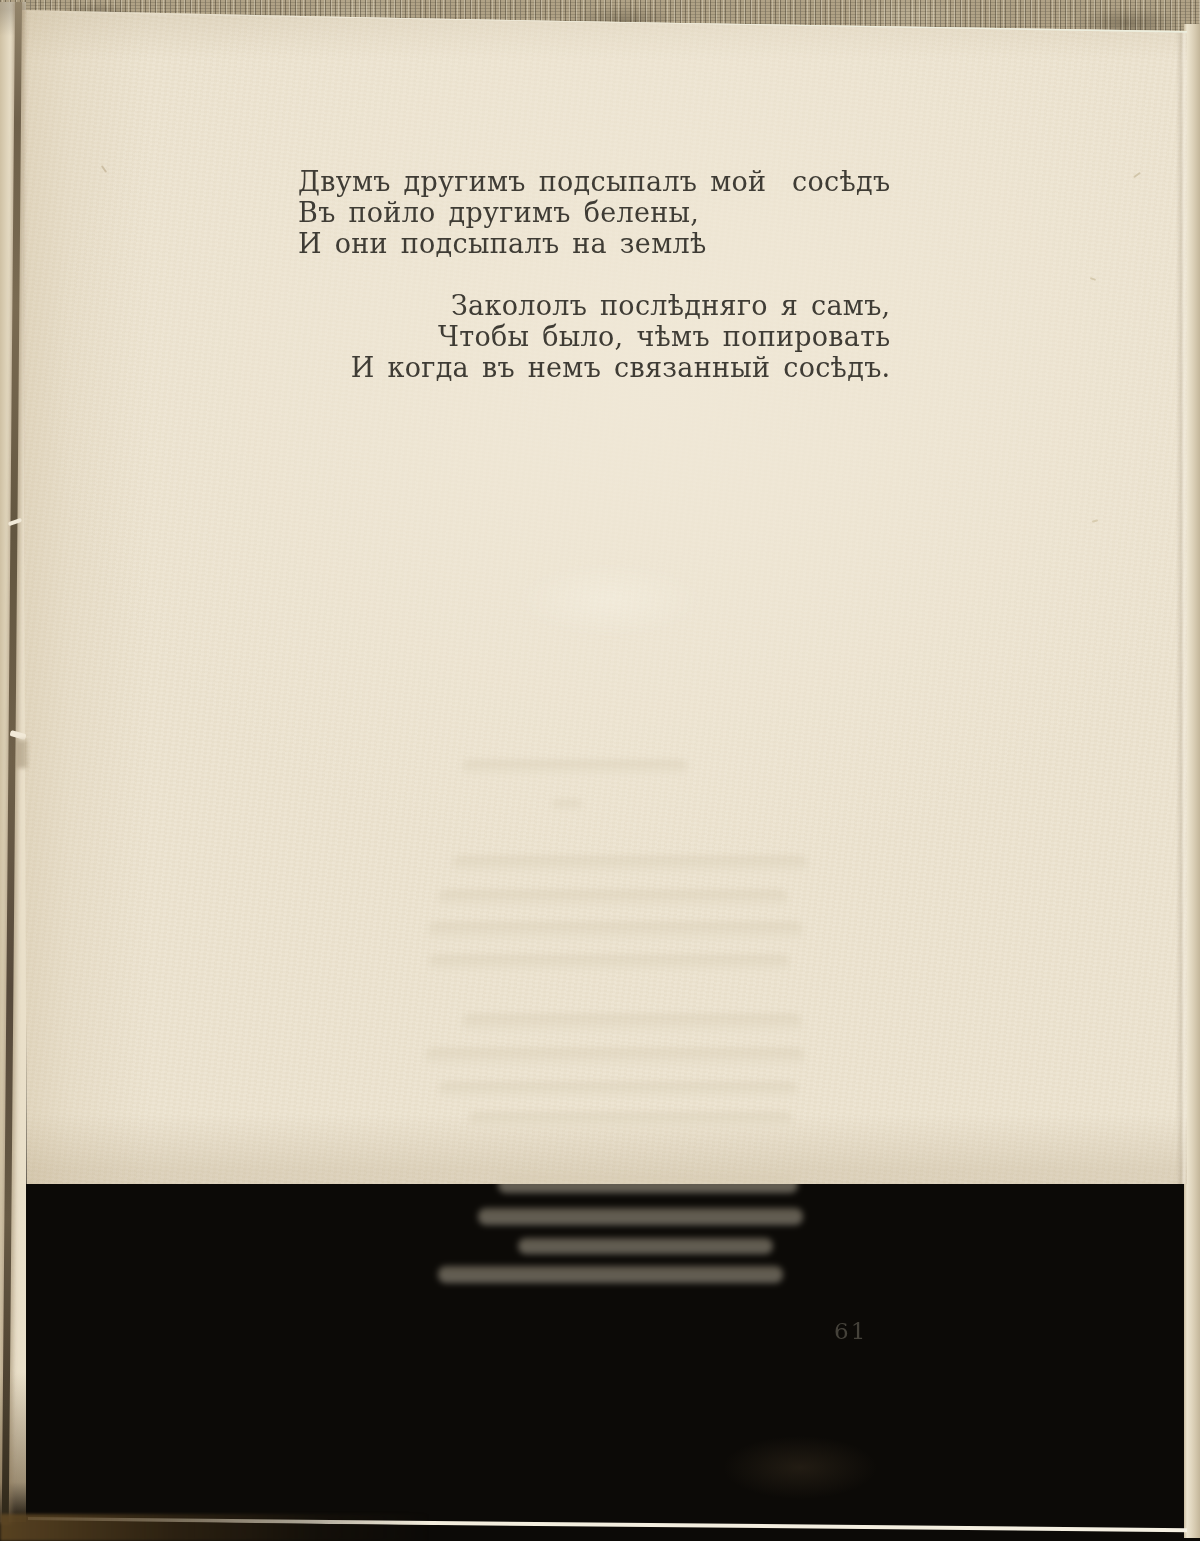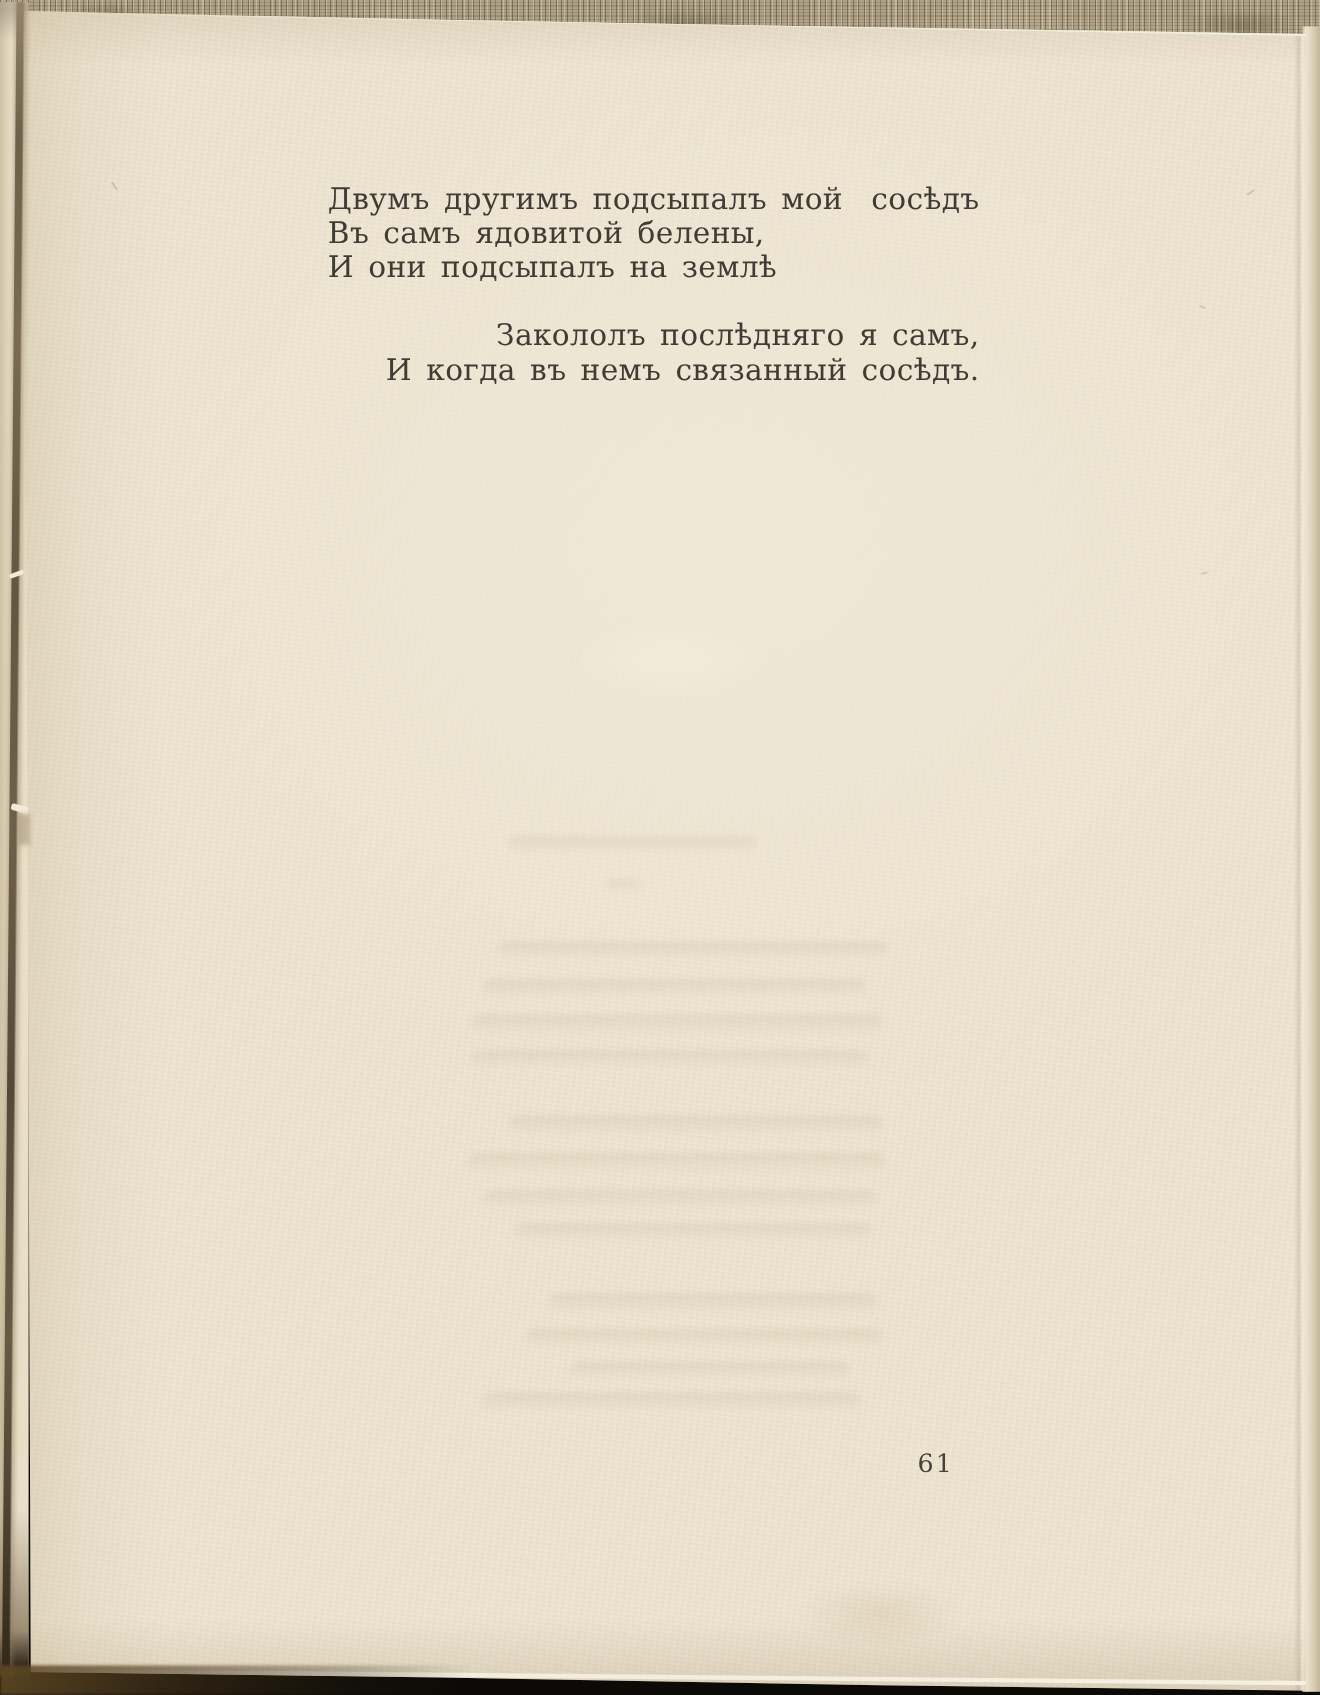--- a/index.html
+++ b/index.html
@@ -46,21 +46,21 @@
     background:
       linear-gradient(180deg, rgba(130,122,108,0.4) 0 8px, rgba(0,0,0,0) 34px),
       linear-gradient(180deg, rgba(0,0,0,0) 1370px, rgba(80,60,30,0.5) 1480px, rgba(25,18,8,0.95) 1516px),
       linear-gradient(90deg, #cfc1a4 0px, #e7ddc6 10px, #eae0ca 26px);
   }
 
   
   .page {
     position: absolute;
     left: 0; top: 0;
-    width: 1200px; height: 1541px;
+    width: 1200px; height: 1184px;
     clip-path: polygon(
       22px 10px, 400px 18px, 680px 23px, 1000px 28px, 1187px 31px,
       1187px 1537px, 800px 1532px, 400px 1525px, 28px 1520px);
     background-color: #ebe2cf;
     background-image:
       linear-gradient(90deg, rgba(0,0,0,0) 1176px, rgba(140,125,100,0.22) 1181px, rgba(244,238,224,0.5) 1184px, rgba(0,0,0,0) 1187px),
       radial-gradient(1000px 800px at 55% 32%, #f0e8d7 0%, rgba(240,232,215,0) 62%),
       linear-gradient(90deg, rgba(186,166,128,0.30) 0px, rgba(186,166,128,0.10) 70px, rgba(0,0,0,0) 150px),
       linear-gradient(0deg, rgba(160,140,105,0.20) 0 14px, rgba(0,0,0,0) 70px),
       linear-gradient(180deg, rgba(170,152,118,0.16) 0 16px, rgba(0,0,0,0) 60px),
@@ -172,25 +172,26 @@
 
   <div class="page">
 
     <div class="top-edge-highlight"></div>
     <div class="bottom-edge-highlight"></div>
     <div class="emboss"></div>
 
     <div class="poem">
       <div class="stanza">
         <p class="poem-line">Двумъ другимъ подсыпалъ мой  сосѣдъ</p>
-        <p class="poem-line">Въ самъ ядовитой белены,</p>
+        <p class="poem-line">Въ пойло другимъ белены,</p>
         <p class="poem-line">И они подсыпалъ на землѣ</p>
       </div>
       <div class="stanza">
         <p class="poem-line">Закололъ послѣдняго я самъ,</p>
+        <p class="poem-line">Чтобы было, чѣмъ попировать</p>
         <p class="poem-line">И когда въ немъ связанный сосѣдъ.</p>
       </div>
     </div>
 
     <div class="page-number">61</div>
 
     <div>
       <div class="ghost" style="left:462px; top:760px; width:226px; height:15px;"></div>
       <div class="ghost" style="left:552px; top:800px; width:30px;  height:10px;"></div>
       <div class="ghost" style="left:452px; top:856px; width:356px; height:16px;"></div>

